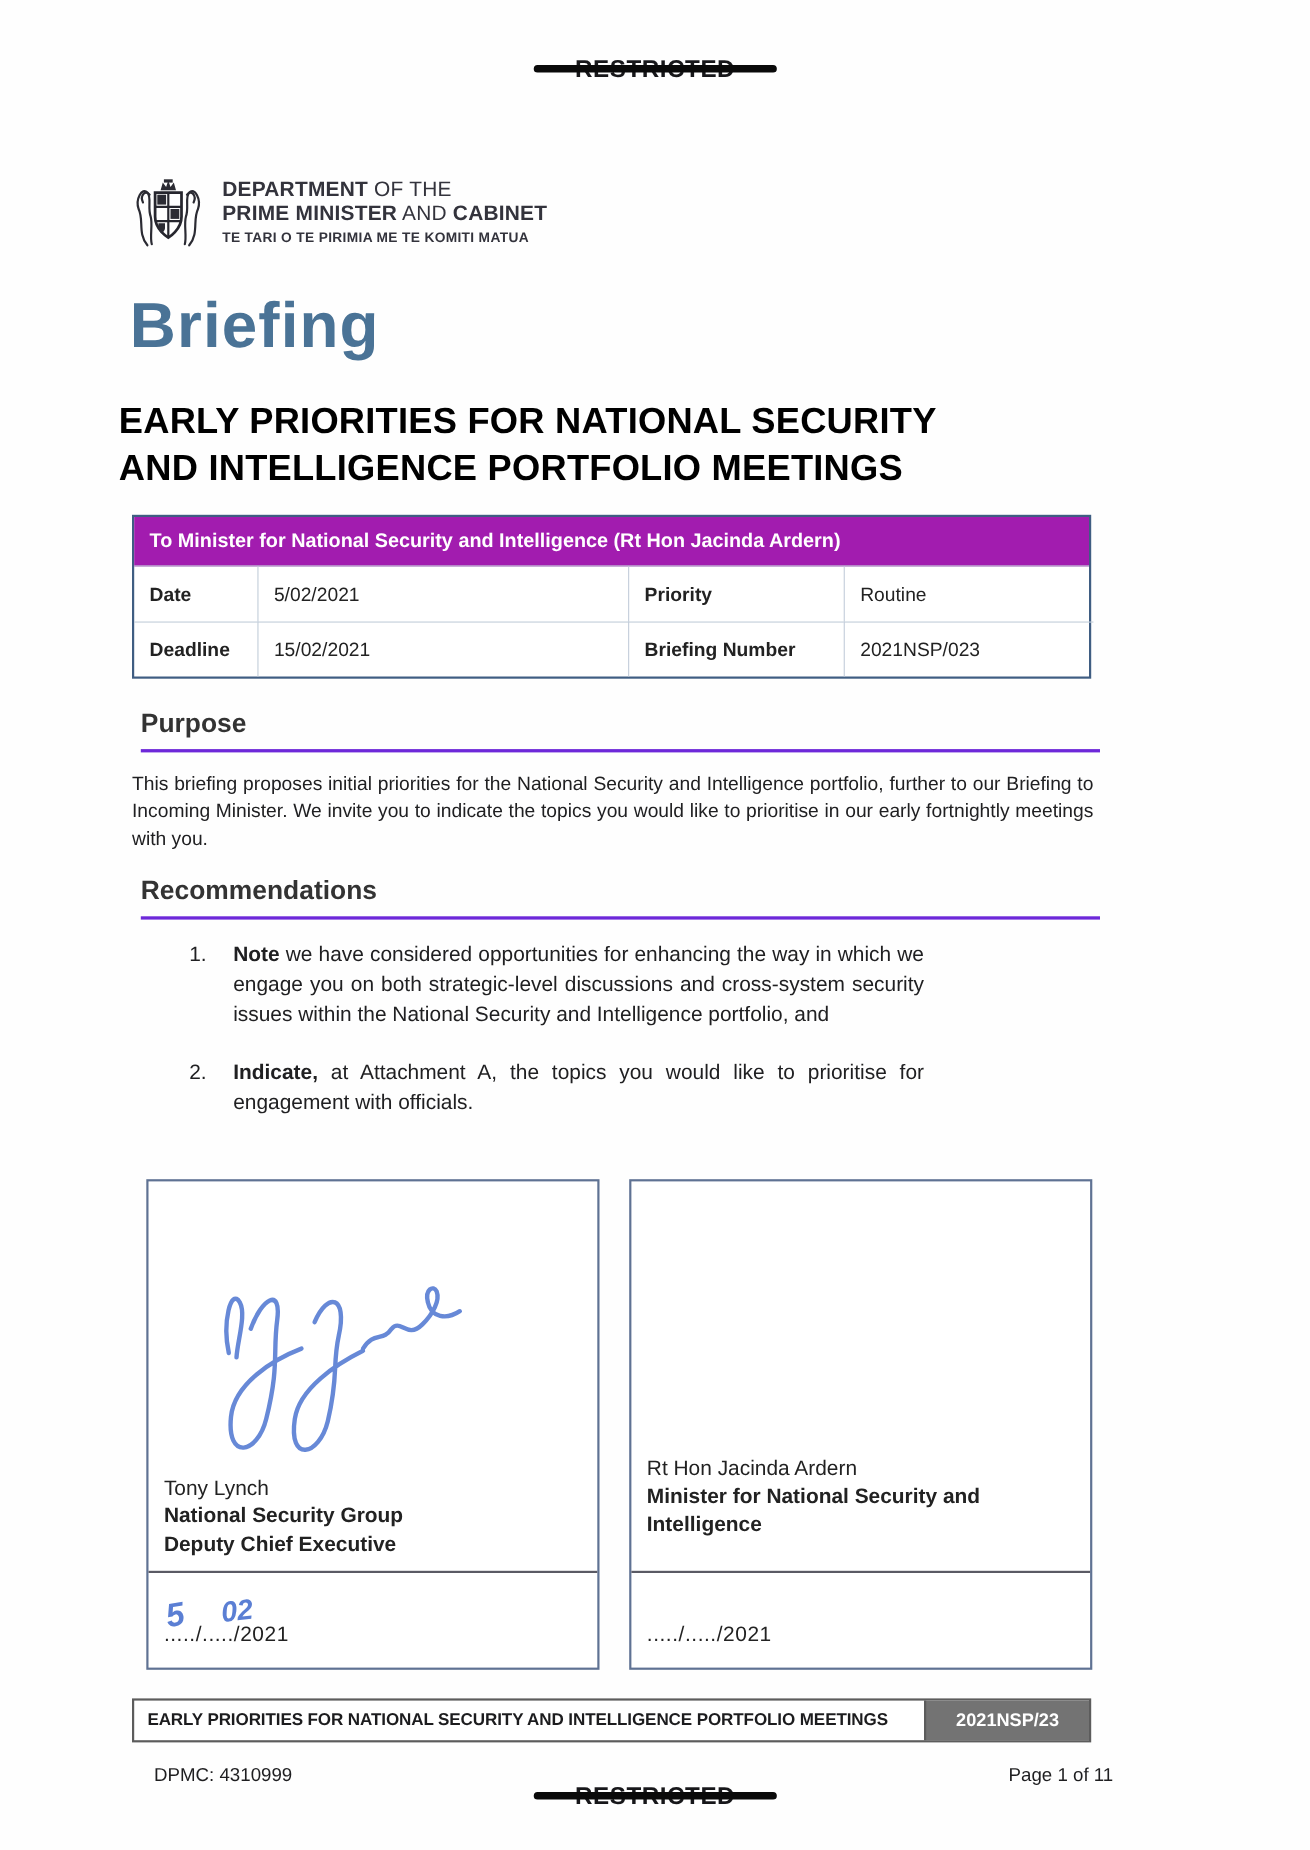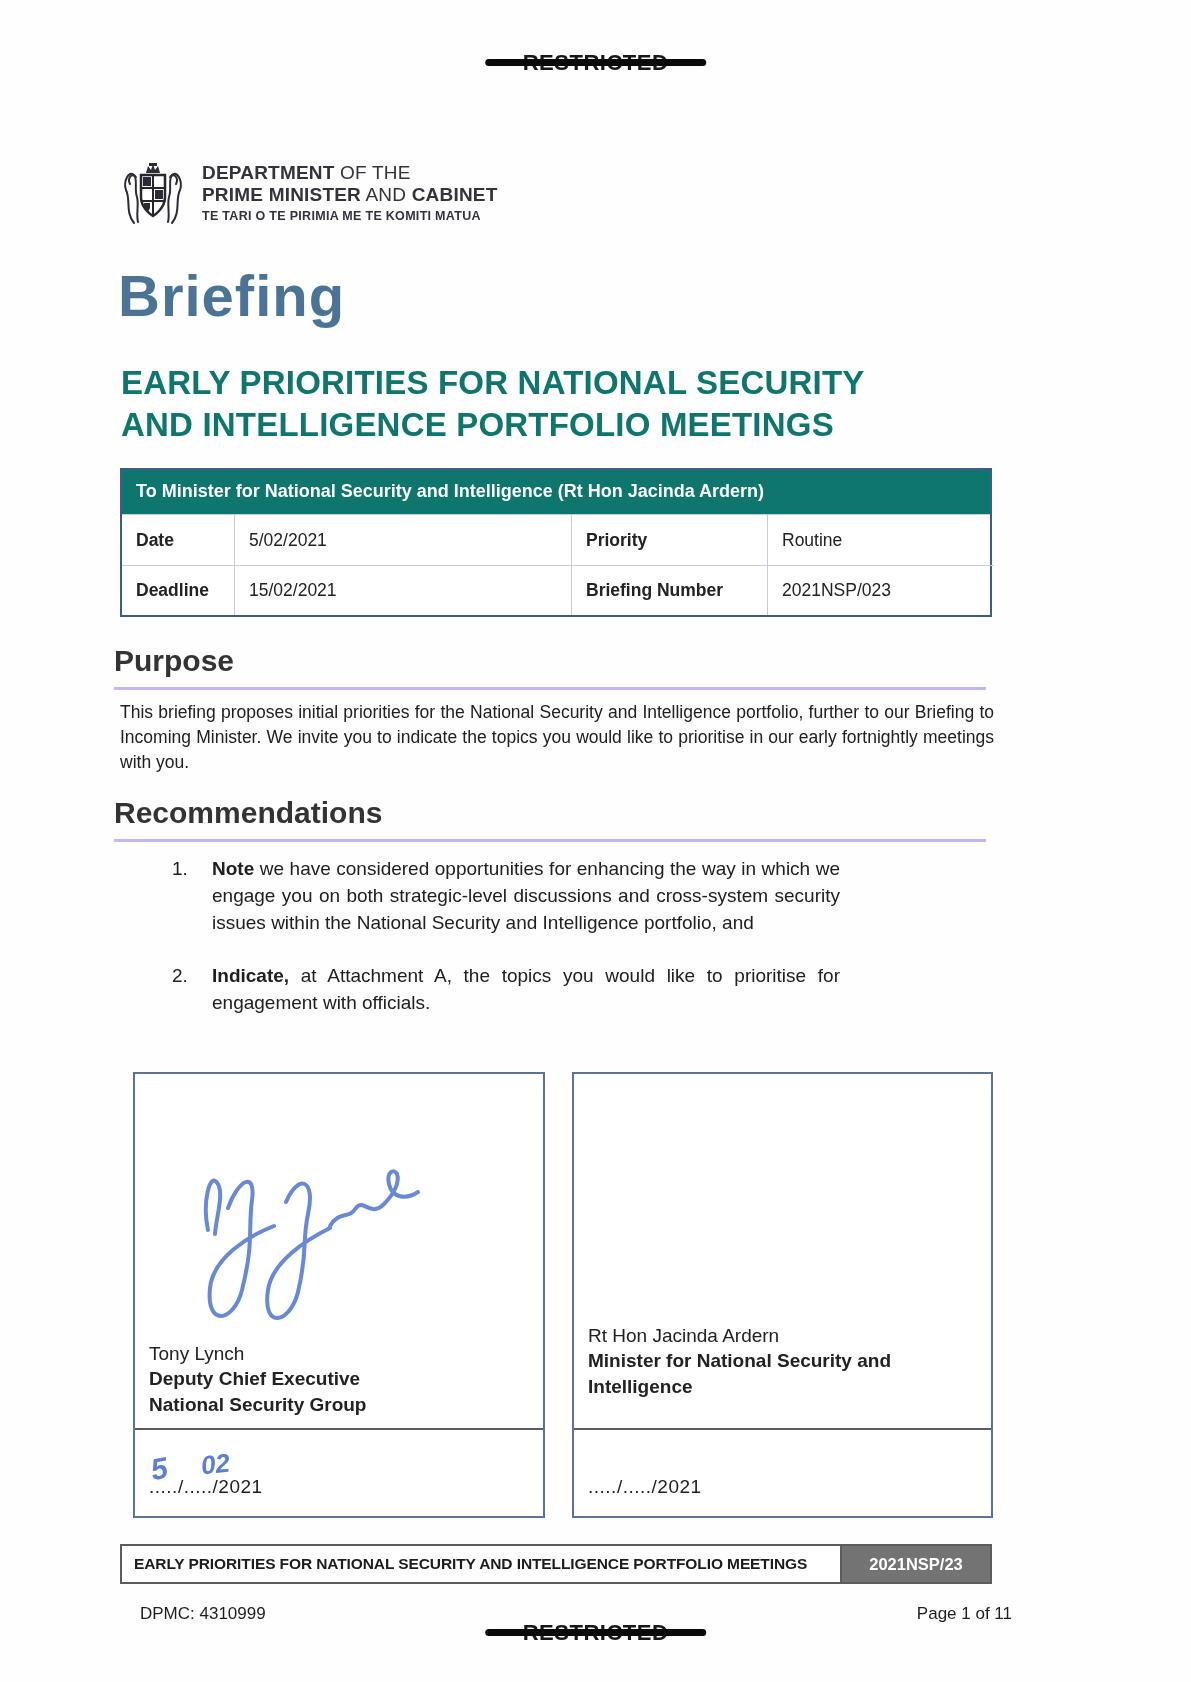--- a/index.html
+++ b/index.html
@@ -30,42 +30,42 @@
   .logo-line2 { font-size:19px; letter-spacing:.2px; }
   .logo-line3 { font-size:12.5px; font-weight:bold; margin-top:3px; letter-spacing:.3px; }
   .lb { font-weight:bold; }
 
   
   .briefing-title {
     position:absolute; left:118px; top:262px;
     font-size:58px; font-weight:bold; color:#4a7396; letter-spacing:1px;
   }
   .doc-title {
-    position:absolute; left:121px; top:362px; width:880px;
-    font-size:33px; font-weight:bold; color:#0f766e; line-height:1.26; letter-spacing:.2px;
+    position:absolute; left:108px; top:362px; width:880px;
+    font-size:33px; font-weight:bold; color:#000000; line-height:1.26; letter-spacing:.2px;
   }
 
   
   .info-table { position:absolute; left:120px; top:468px; width:872px; border:2px solid #3f5d82; background:#fff; }
   .info-band {
-    background:#0f766e; color:#fff; font-weight:bold; font-size:18px;
+    background:#a21caf; color:#fff; font-weight:bold; font-size:18px;
     padding:11px 14px 12px 14px; border-bottom:1px solid #c2cdda;
   }
   .info-row { display:grid; grid-template-columns:112px 337px 196px 227px; }
   .info-row + .info-row .cell { border-top:1px solid #c2cdda; }
   .cell { padding:14px 10px 14px 14px; font-size:17.5px; min-height:50px; display:flex; align-items:center; }
   .cell.lab { font-weight:bold; }
   .cell.v1, .cell.l2 { border-left:1px solid #c2cdda; }
   .cell.v2 { border-left:1px solid #c2cdda; }
 
   
   .section-h {
-    position:absolute; left:114px; width:872px;
-    font-size:30px; font-weight:bold; color:#333;
-    border-bottom:3px solid #c4b5fd; padding-bottom:9px;
+    position:absolute; left:128px; width:872px;
+    font-size:24px; font-weight:bold; color:#333;
+    border-bottom:3px solid #6d28d9; padding-bottom:9px;
   }
   .purpose-h { top:644px; }
   .reco-h { top:796px; }
 
   .purpose-body {
     position:absolute; left:120px; top:700px; width:874px;
     font-size:17.5px; line-height:1.42; color:#202022; text-align:justify;
   }
 
   .reco-list { position:absolute; left:172px; top:856px; width:668px; }
@@ -197,22 +197,22 @@
           <g fill="none" stroke="#5b7fd4" stroke-width="4" stroke-linecap="round" opacity="0.92">
             <path d="M18 108 C12 80 20 48 28 62 C34 73 26 96 25 112"></path>
             <path d="M38 86 C48 58 66 48 62 78 C58 108 64 120 52 168 C44 200 16 206 20 166 C23 136 58 114 84 104"></path>
             <path d="M96 80 C108 52 126 56 118 92 C112 120 118 128 108 170 C100 202 72 208 78 168 C82 140 116 118 140 106"></path>
             <path d="M140 104 C150 88 158 98 166 86 C174 76 180 96 194 82 C204 72 210 60 207 52 C204 46 196 50 199 62 C202 76 216 78 228 70"></path>
           </g>
         </svg>
       </span>
       <div class="sig-name-block">
         <div class="sig-name">Tony Lynch</div>
+        <div class="sig-title">National Security Group</div>
         <div class="sig-title">Deputy Chief Executive</div>
-        <div class="sig-title">National Security Group</div>
       </div>
     </div>
     <div class="sig-divider"></div>
     <div class="sig-date-area">
       <span class="hand hand-day">5</span>
       <span class="hand hand-month">02</span>
       <div class="sig-date">...../...../2021</div>
     </div>
   </div>
 

